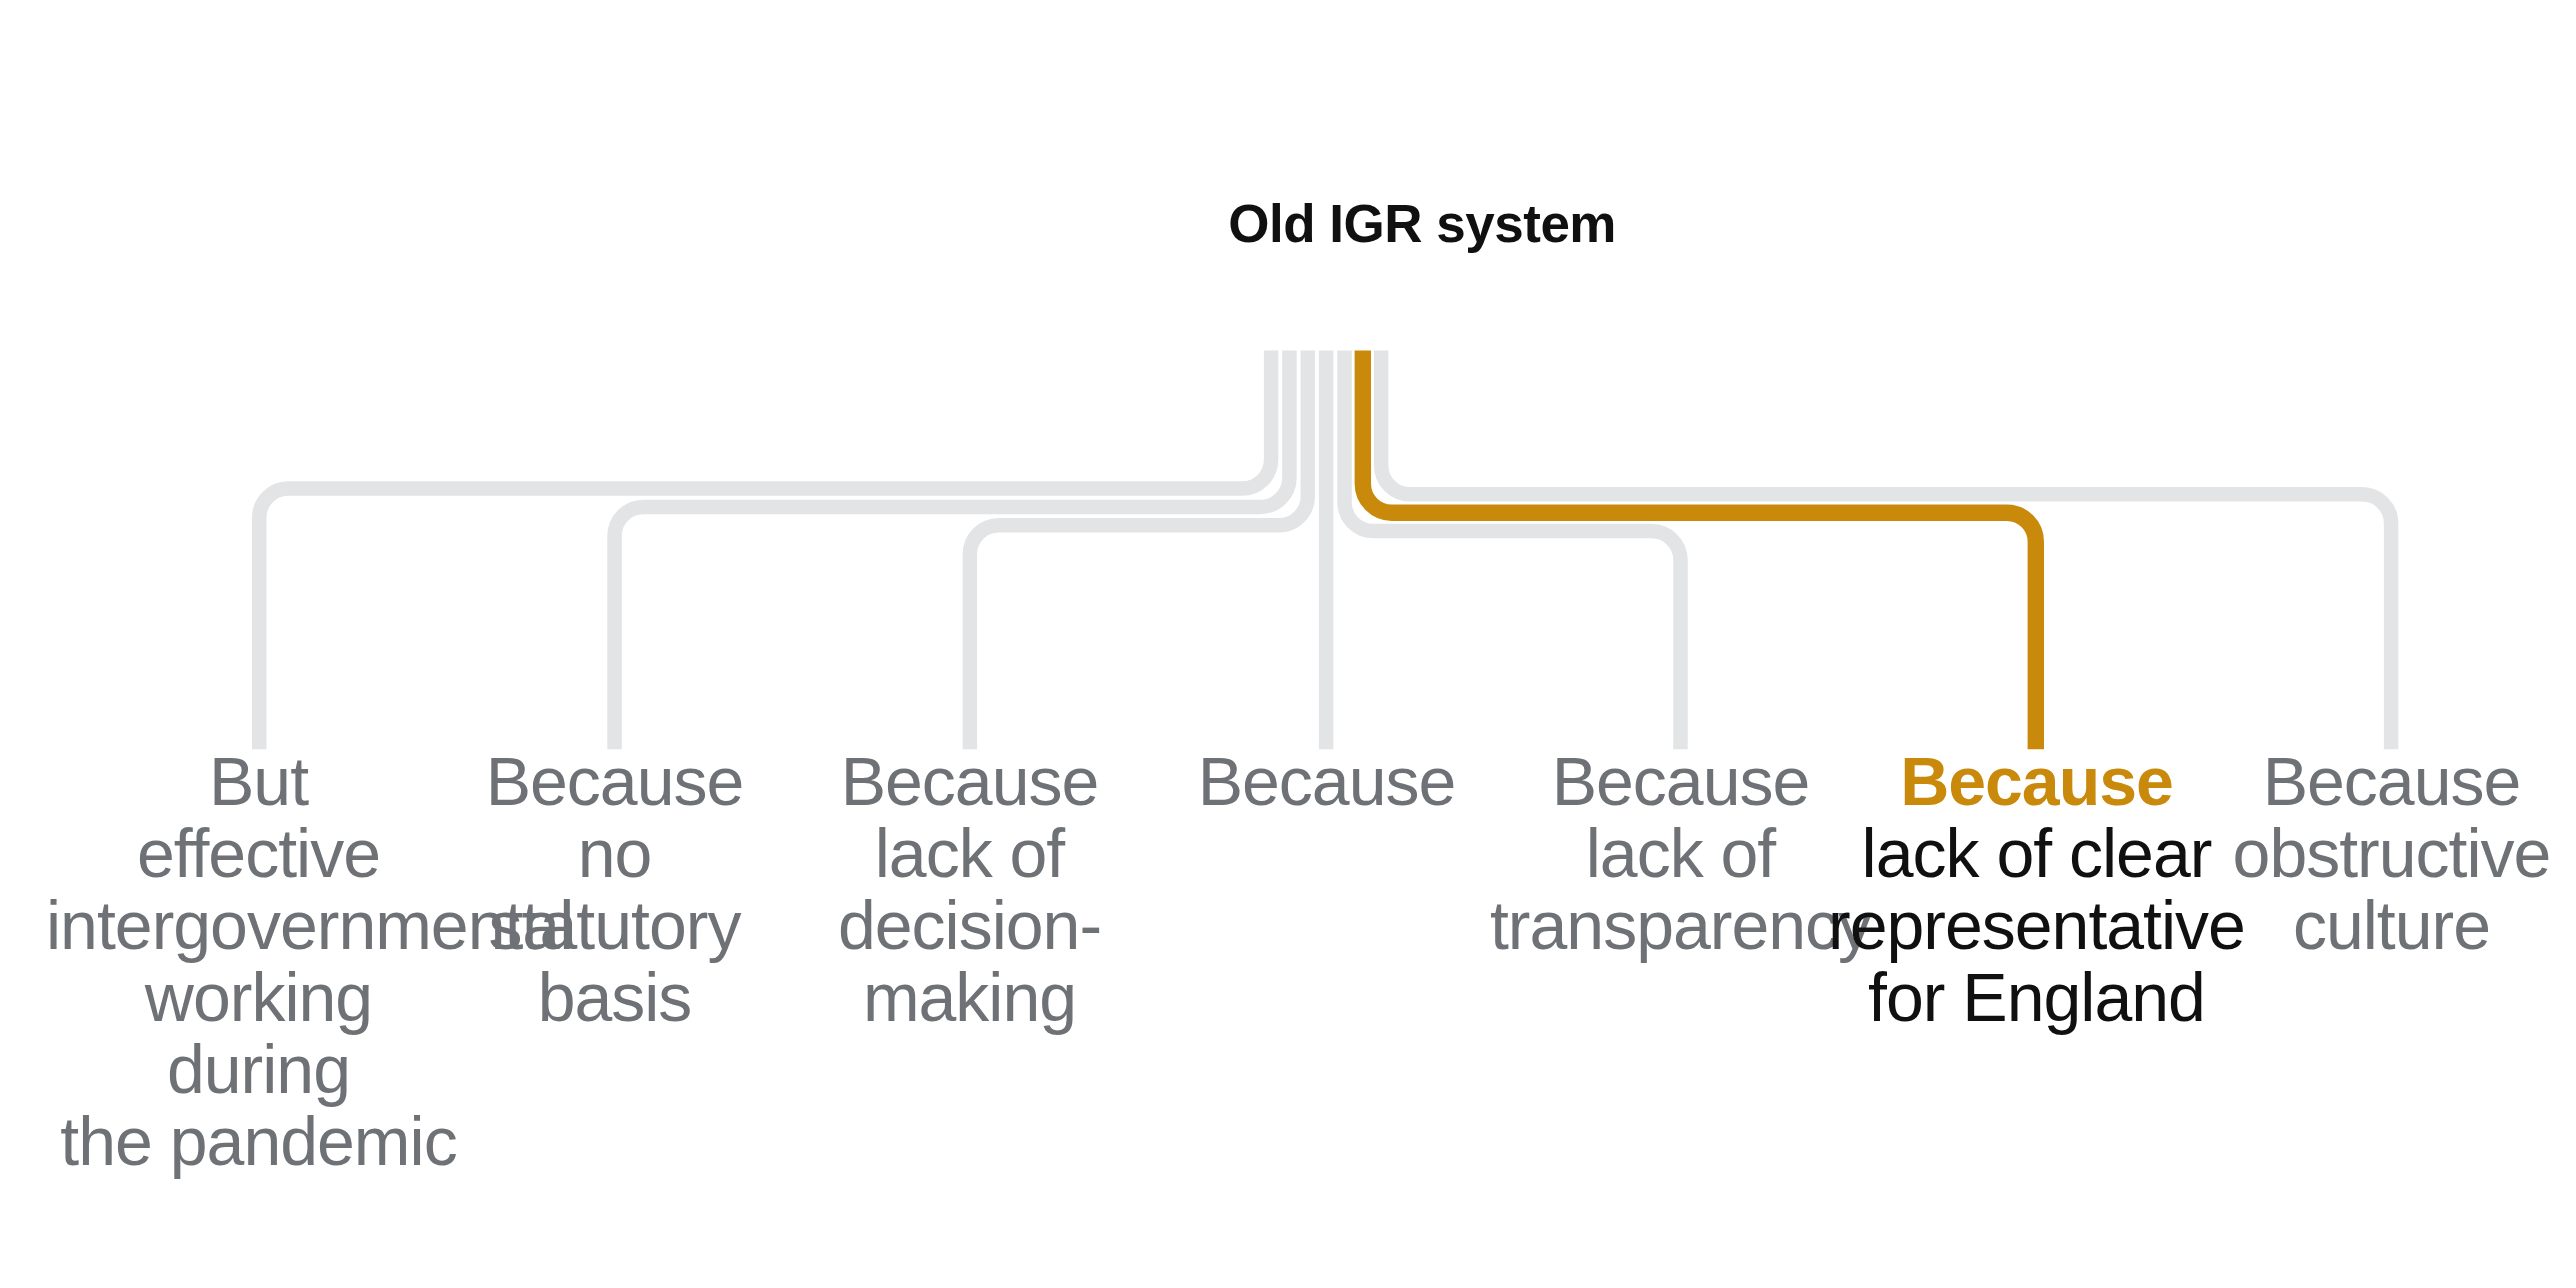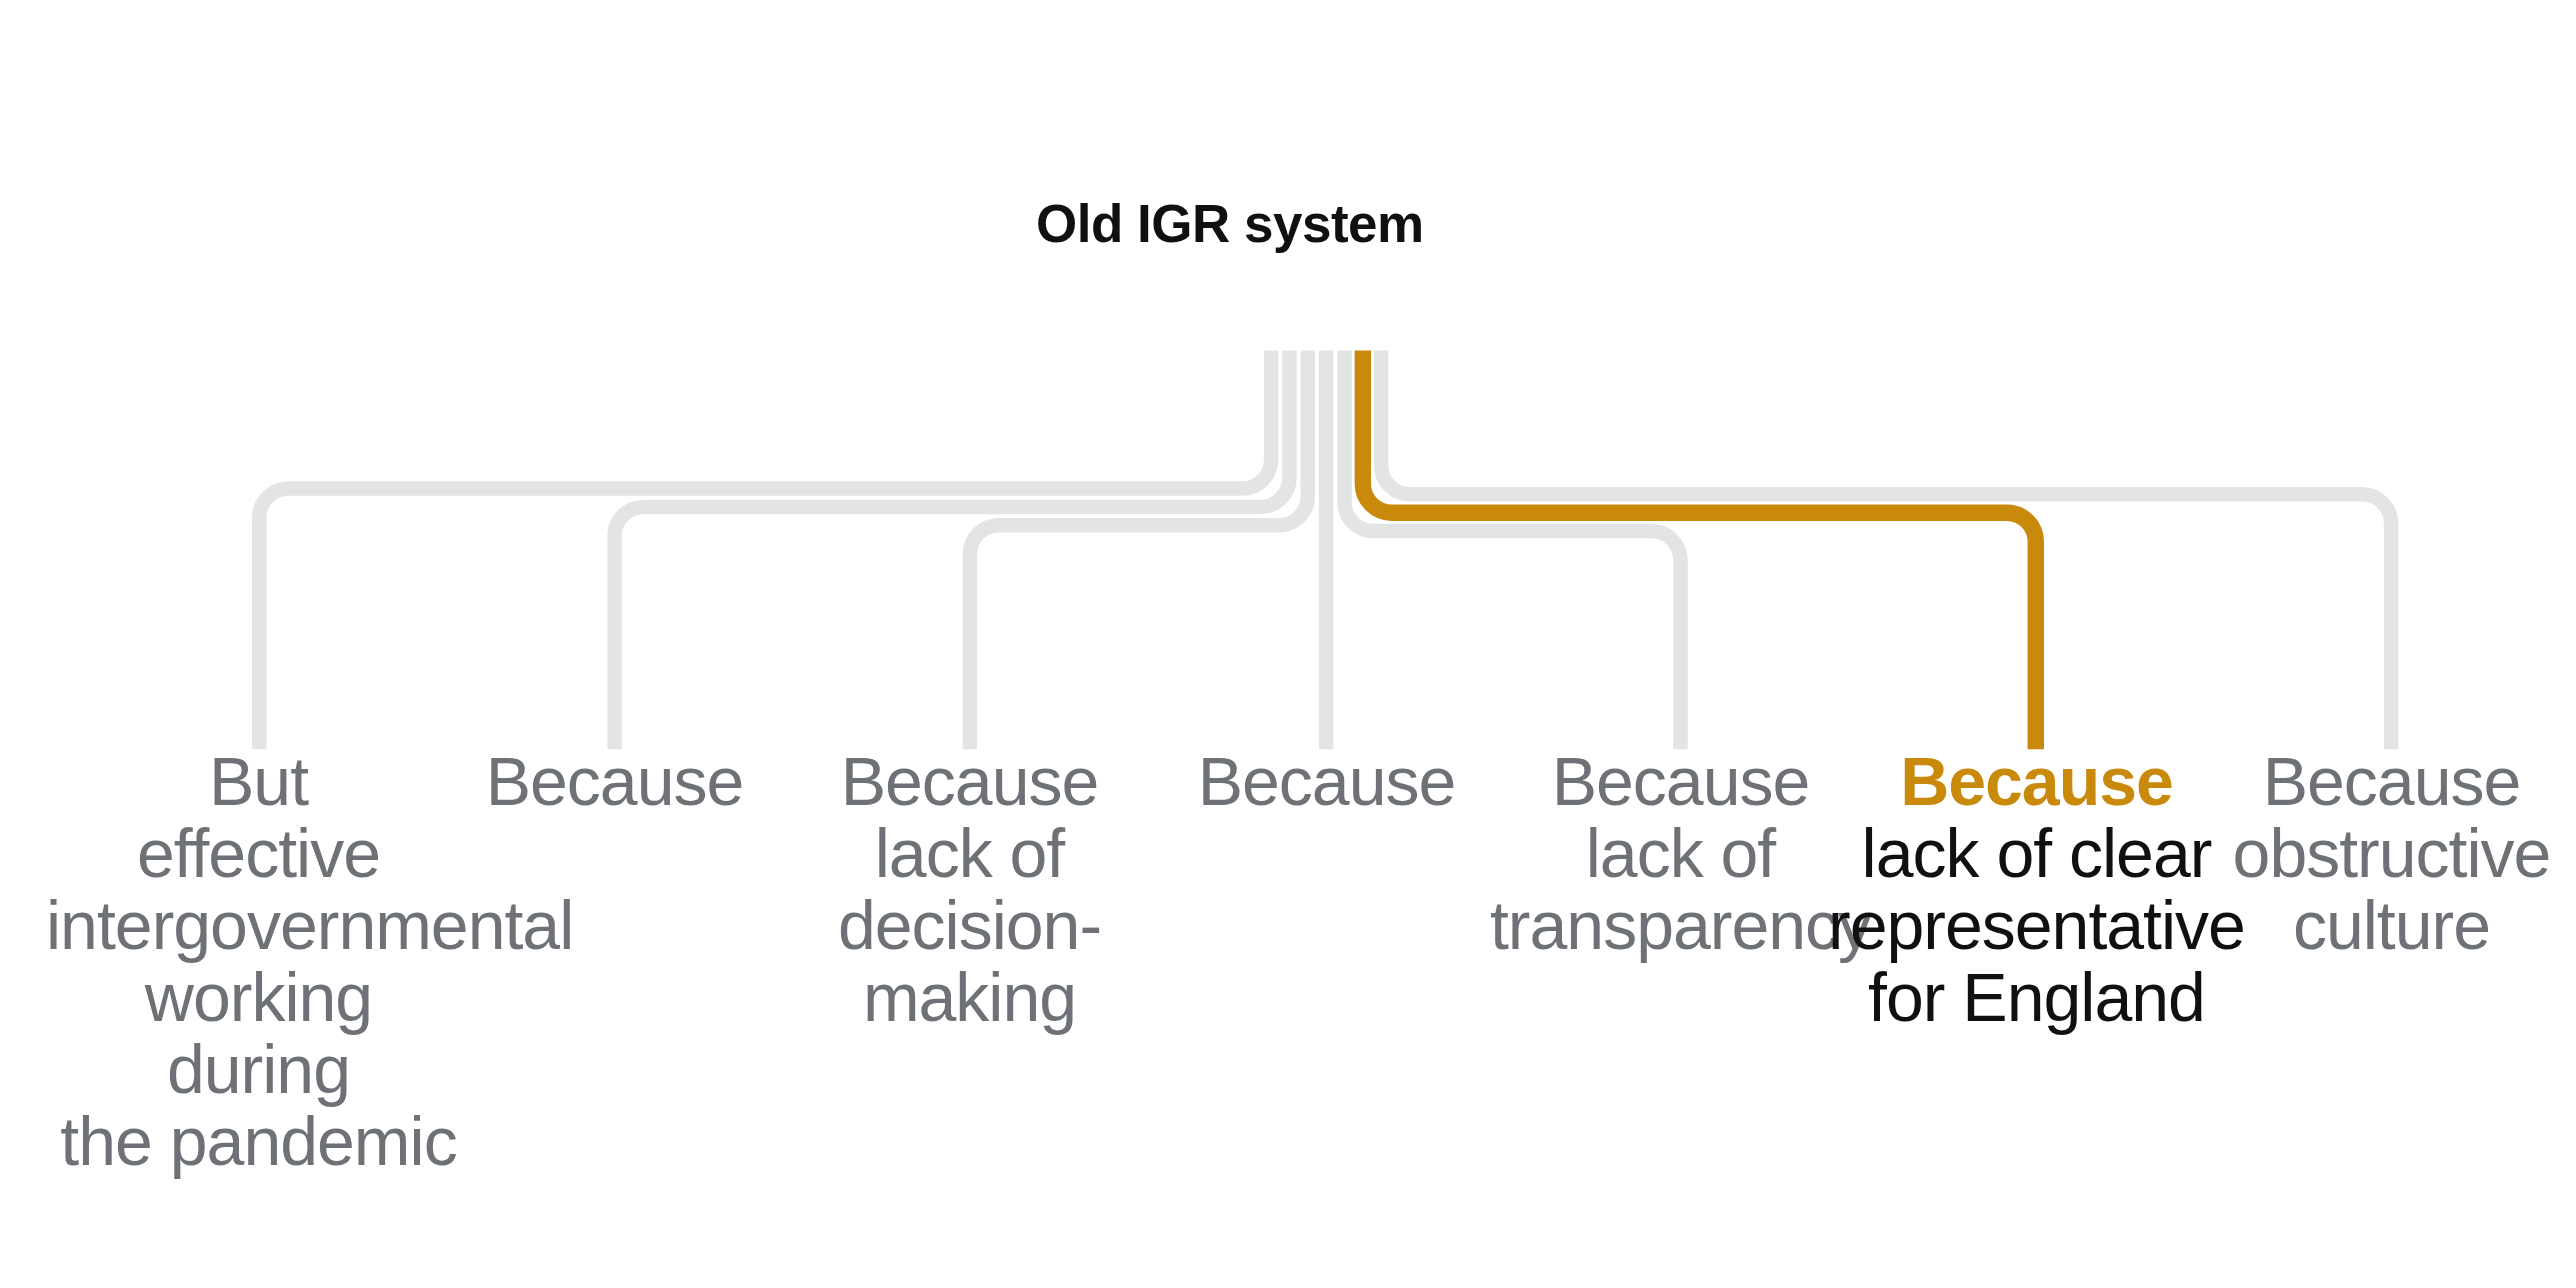--- a/index.html
+++ b/index.html
@@ -21,21 +21,21 @@
     top: 0;
     width: 2576px;
     height: 1288px;
     display: block;
   }
   .title {
     position: absolute;
     top: 184px;
     left: 1036px;
     width: 580px;
-    text-align: left;
+    text-align: right;
     font-size: 53px;
     line-height: 79px;
     font-weight: 700;
     letter-spacing: -0.5px;
     color: var(--text-black, #101010);
   }
   .title span { display: block; }
   .label {
     position: absolute;
     top: 745px;
@@ -78,20 +78,23 @@
   <div class="label" style="left:46px">
     <span class="lead">But</span>
     <span class="rest">effective
 intergovernmental
 working during
 the pandemic</span>
   </div>
 
   <div class="label" style="left:402px">
     <span class="lead">Because</span>
+    <span class="rest">no
+statutory
+basis</span>
   </div>
 
   <div class="label" style="left:757px">
     <span class="lead">Because</span>
     <span class="rest">lack of
 decision-
 making</span>
   </div>
 
   <div class="label" style="left:1114px">

